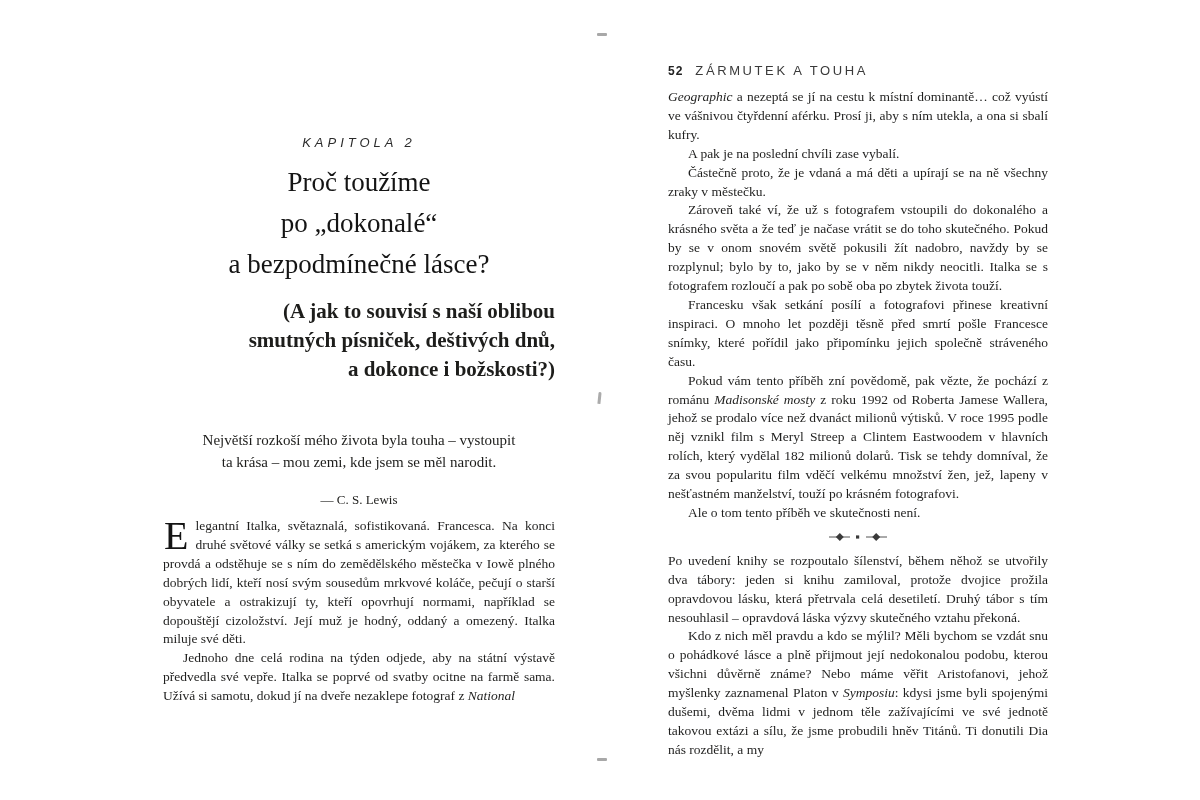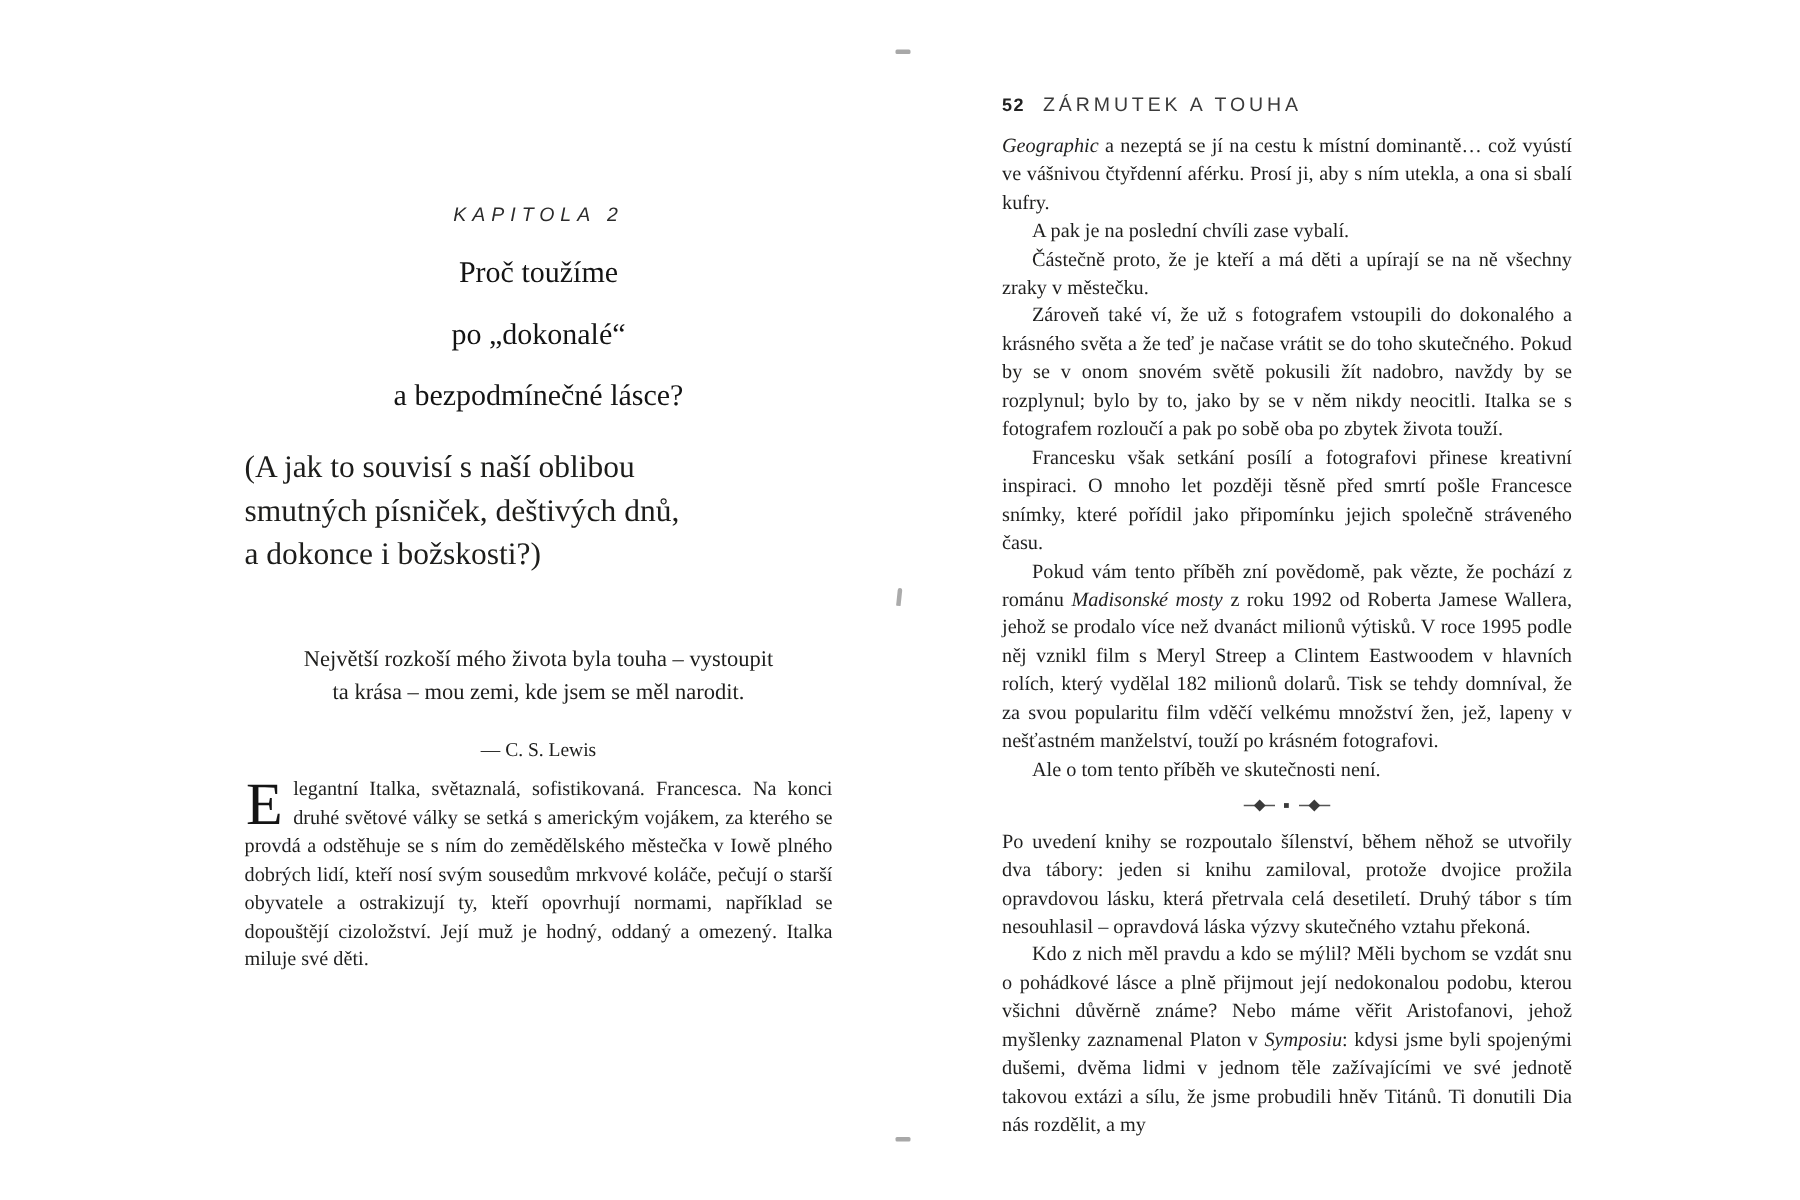--- a/index.html
+++ b/index.html
@@ -12,25 +12,25 @@
   .page-right{left:668px;width:380px;}
 
   
   .kicker{
     position:absolute;top:135px;left:0;width:100%;text-align:center;
     font-family:"Liberation Sans",sans-serif;font-size:13px;font-weight:400;
     letter-spacing:4px;color:#2b2b2b;font-style:italic;
   }
   .title{
     position:absolute;top:162px;left:0;width:100%;margin:0;text-align:center;
-    font-size:20px;line-height:41px;font-weight:400;color:#141414;white-space:nowrap;
+    font-size:27px;line-height:41px;font-weight:400;color:#141414;white-space:nowrap;
   }
   .subtitle{
-    position:absolute;top:297px;left:0;width:100%;margin:0;text-align:left;
-    font-size:21px;line-height:29px;font-weight:400;color:#1d1d1b;white-space:nowrap;
+    position:absolute;top:297px;left:0;width:100%;margin:0;text-align:right;
+    font-size:21px;line-height:29px;font-weight:700;color:#1d1d1b;white-space:nowrap;
   }
   .epigraph{
     position:absolute;top:429px;left:0;width:100%;text-align:center;
     font-size:15px;line-height:22px;color:#1d1d1b;
   }
   .attribution{
     position:absolute;top:492px;left:0;width:100%;text-align:center;
     font-size:13px;color:#1d1d1b;
   }
   .left-body{position:absolute;top:517px;left:0;width:100%;}
@@ -82,32 +82,33 @@
         <div>a dokonce i božskosti?)</div>
       </h2>
     <div class="epigraph">
         <div>Největší rozkoší mého života byla touha – vystoupit</div>
         <div>ta krása – mou zemi, kde jsem se měl narodit.</div>
       </div>
     <div class="attribution">— C. S. Lewis</div>
 
     <div class="body left-body">
       <p class="para"><span class="dropcap">E</span><span><span>legantní Italka, světaznalá, sofistikovaná. Francesca. Na konci druhé světové války se setká s americkým vojákem, za kterého se provdá a odstěhuje se s ním do zemědělského městečka v Iowě plného dobrých lidí, kteří nosí svým sousedům mrkvové koláče, pečují o starší obyvatele a ostrakizují ty, kteří opovrhují normami, například se dopouštějí cizoložství. Její muž je hodný, oddaný a omezený. Italka miluje své děti.</span></span></p>
+      <p class="para indent"><span>Jednoho dne celá rodina na týden odjede, aby na státní výstavě předvedla své vepře. Italka se poprvé od svatby ocitne na farmě sama. Užívá si samotu, dokud jí na dveře nezaklepe fotograf z </span><i>National</i></p>
     </div>
   </section>
 
   <section class="page page-right">
     <header class="running-head">
       <span class="folio">52</span><span class="head-title">ZÁRMUTEK A TOUHA</span>
     </header>
 
     <div class="body right-body">
       <p class="para"><i>Geographic</i><span> a nezeptá se jí na cestu k místní dominantě… což vyústí ve vášnivou čtyřdenní aférku. Prosí ji, aby s ním utekla, a ona si sbalí kufry.</span></p>
       <p class="para indent"><span>A pak je na poslední chvíli zase vybalí.</span></p>
-      <p class="para indent"><span>Částečně proto, že je kteří a má děti a upírají se na ně všechny zraky v městečku.</span></p>
+      <p class="para indent"><span>Částečně proto, že je vdaná a má děti a upírají se na ně všechny zraky v městečku.</span></p>
       <p class="para indent"><span>Zároveň také ví, že už s fotografem vstoupili do dokonalého a krásného světa a že teď je načase vrátit se do toho skutečného. Pokud by se v onom snovém světě pokusili žít nadobro, navždy by se rozplynul; bylo by to, jako by se v něm nikdy neocitli. Italka se s fotografem rozloučí a pak po sobě oba po zbytek života touží.</span></p>
       <p class="para indent"><span>Francesku však setkání posílí a fotografovi přinese kreativní inspiraci. O mnoho let později těsně před smrtí pošle Francesce snímky, které pořídil jako připomínku jejich společně stráveného času.</span></p>
       <p class="para indent"><span>Pokud vám tento příběh zní povědomě, pak vězte, že pochází z románu </span><i>Madisonské mosty</i><span> z roku 1992 od Roberta Jamese Wallera, jehož se prodalo více než dvanáct milionů výtisků. V roce 1995 podle něj vznikl film s Meryl Streep a Clintem Eastwoodem v hlavních rolích, který vydělal 182 milionů dolarů. Tisk se tehdy domníval, že za svou popularitu film vděčí velkému množství žen, jež, lapeny v nešťastném manželství, touží po krásném fotografovi.</span></p>
       <p class="para indent"><span>Ale o tom tento příběh ve skutečnosti není.</span></p>
 
       <div class="divider">
         <svg width="58" height="10" viewBox="0 0 58 10">
           <line x1="0" y1="5" x2="21" y2="5" stroke="#555" stroke-width="1"></line>
           <rect x="8" y="2.2" width="5.6" height="5.6" fill="#3a3a3a" transform="rotate(45 10.8 5)"></rect>
           <rect x="27" y="3.4" width="3.2" height="3.2" fill="#3a3a3a"></rect>

